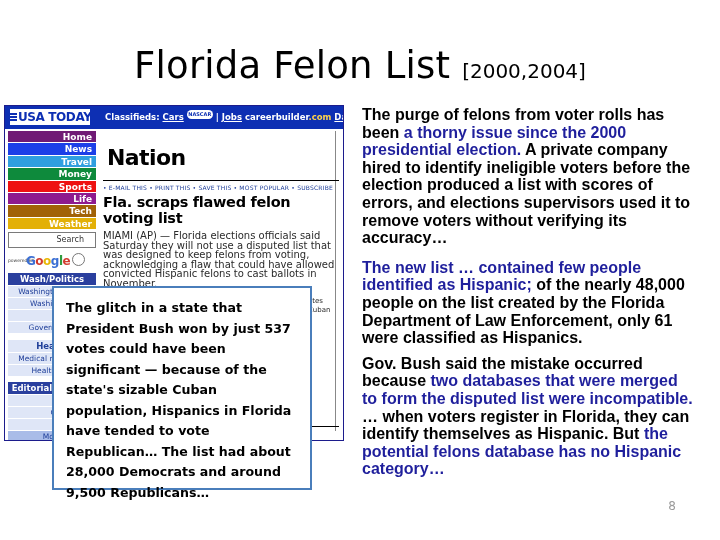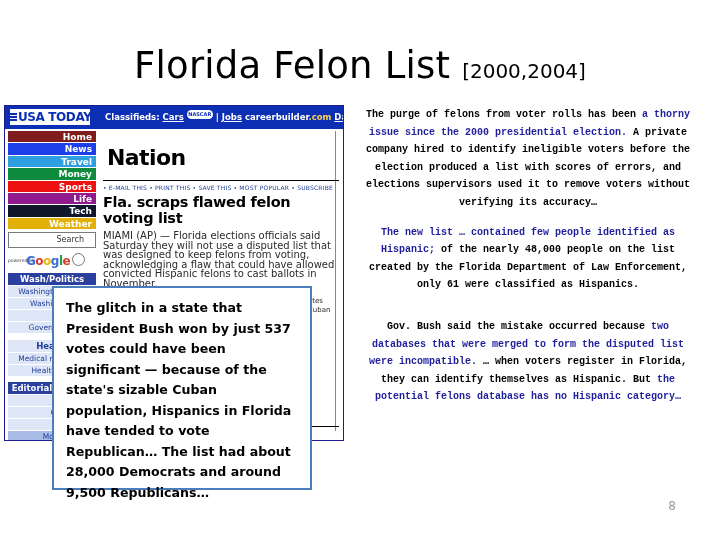--- a/index.html
+++ b/index.html
@@ -22,26 +22,26 @@
   .title-sub{
     font-size:20px;font-weight:400;color:#000;vertical-align:baseline;
     font-family:"DejaVu Sans", sans-serif;
   }
 
   
   .rightcol{
     position:absolute;left:362px;top:106px;width:332px;
   }
   .para{
-    font-size:10px;line-height:17.6px;color:#000;font-weight:bold;
-    margin:0 0 12px 0;text-align:center;
-    font-family:Liberation Mono, monospace;
+    font-size:16px;line-height:17.6px;color:#000;font-weight:bold;
+    margin:0 0 12px 0;text-align:left;
+    font-family:Liberation Sans, sans-serif;
   }
   .para .hl{color:#1f1f9c;}
-  .p2{margin-bottom:24px;}
+  .p2{margin-bottom:8px;}
   .p3{margin-bottom:0;}
 
   
   .shot{
     position:absolute;left:4px;top:105px;width:340px;height:336px;
     background:#ffffff;border:1px solid #1c1c8c;box-sizing:border-box;
     overflow:hidden;
   }
   .shot-topbar{
     position:absolute;left:0;top:0;width:338px;height:23px;background:#0d2fb3;
@@ -179,27 +179,27 @@
     <div class="classif">
       <span>Classifieds:</span>
       <u>Cars</u><span class="nascar-pill">NASCAR</span><span>|</span>
       <u>Jobs</u>
       <span>careerbuilder</span><span class="cb-word">.com</span>
       <u>Dating</u>
       
     </div>
 
     <div class="nav">
-      <div class="nav-item" style="background: #7f1d1d;">Home</div>
+      <div class="nav-item" style="background: #701a75;">Home</div>
       <div class="nav-item" style="background: rgb(28, 63, 232);">News</div>
       <div class="nav-item" style="background: rgb(47, 159, 224);">Travel</div>
       <div class="nav-item" style="background: rgb(14, 138, 60);">Money</div>
       <div class="nav-item" style="background: rgb(238, 17, 17);">Sports</div>
       <div class="nav-item" style="background: rgb(142, 26, 142);">Life</div>
-      <div class="nav-item" style="background: #0f172a; padding-left: 16px;">Tech</div>
+      <div class="nav-item" style="background: #a16207; padding-left: 16px;">Tech</div>
       <div class="nav-item" style="background: rgb(227, 176, 7);">Weather</div>
 
       <div class="searchbox">Search</div>
 
       <div class="google-row">
         <span class="pw">powered BY</span><span class="gword"><b>G</b><b>o</b><b>o</b><b>g</b><b>l</b><b>e</b></span><span class="gsmile"></span>
       </div>
 
       <div class="sec-head">Wash/Politics</div>
       <div class="sub-item">Washington home</div>

